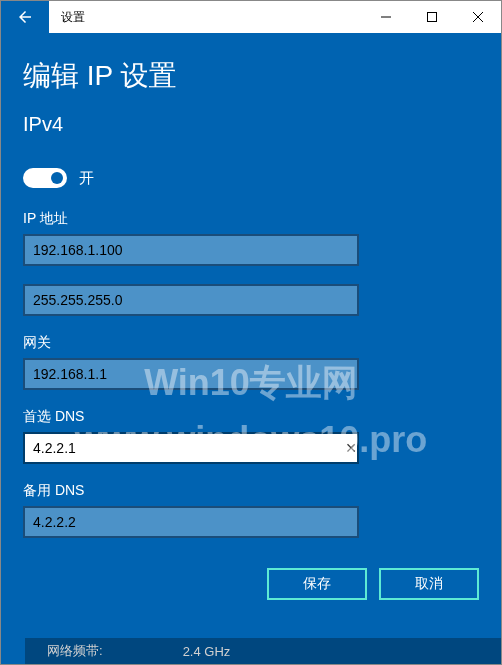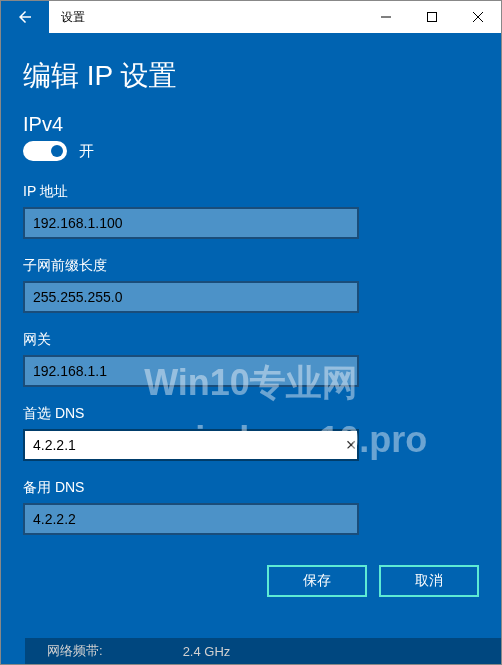--- a/index.html
+++ b/index.html
@@ -8,21 +8,21 @@
 .titlebar { height: 32px; background: #fff; display: flex; align-items: stretch; }
 .back-btn { width: 48px; background: #0063b1; display: flex; align-items: center; justify-content: center; cursor: pointer; }
 .back-btn svg { width: 18px; height: 18px; fill: #fff; }
 .title-text { flex: 1; display: flex; align-items: center; padding-left: 12px; font-size: 12px; color: #000; }
 .win-controls { display: flex; }
 .win-btn { width: 46px; display: flex; align-items: center; justify-content: center; cursor: pointer; }
 .win-btn svg { width: 10px; height: 10px; stroke: #000; stroke-width: 1; fill: none; }
 
 .content { padding: 24px 22px 0 22px; color: #fff; border-radius: 24px; }
 .page-title { font-size: 28px; font-weight: 300; margin-bottom: 18px; }
-.subtitle { font-size: 20px; font-weight: 400; margin-bottom: 5px; }
+.subtitle { font-size: 20px; font-weight: 400; margin-bottom: 32px; }
 
 .toggle-row { display: flex; align-items: center; gap: 12px; margin-bottom: 22px; }
 .toggle { width: 44px; height: 20px; background: #fff; border-radius: 10px; position: relative; cursor: pointer; }
 .toggle-knob { width: 12px; height: 12px; background: #0063b1; border-radius: 50%; position: absolute; top: 4px; right: 4px; }
 .toggle-label { font-size: 15px; }
 
 .field { margin-bottom: 18px; }
 .field-label { font-size: 14px; margin-bottom: 6px; display: block; }
 .field-input { width: 336px; height: 32px; background: #4c92c8; border: 2px solid #1a4d7a; padding: 12px 8px; font-size: 14px; color: #000; outline: none; }
 .field-input.active { background: #fff; border: 2px solid #003d6b; position: relative; }
@@ -78,21 +78,20 @@
     </div>
     <span class="toggle-label">开</span>
   </div>
 
   <div class="field">
     <label class="field-label">IP 地址</label>
     <input class="field-input" value="192.168.1.100" style="">
   </div>
 
   <div class="field">
-    <label class="field-label">子网前缀长度</label>
     <input class="field-input" value="255.255.255.0" style="">
   </div>
 
   <div class="field">
     <label class="field-label">网关</label>
     <input class="field-input" value="192.168.1.1" style="">
   </div>
 
   <div class="field">
     <label class="field-label">首选 DNS</label>

